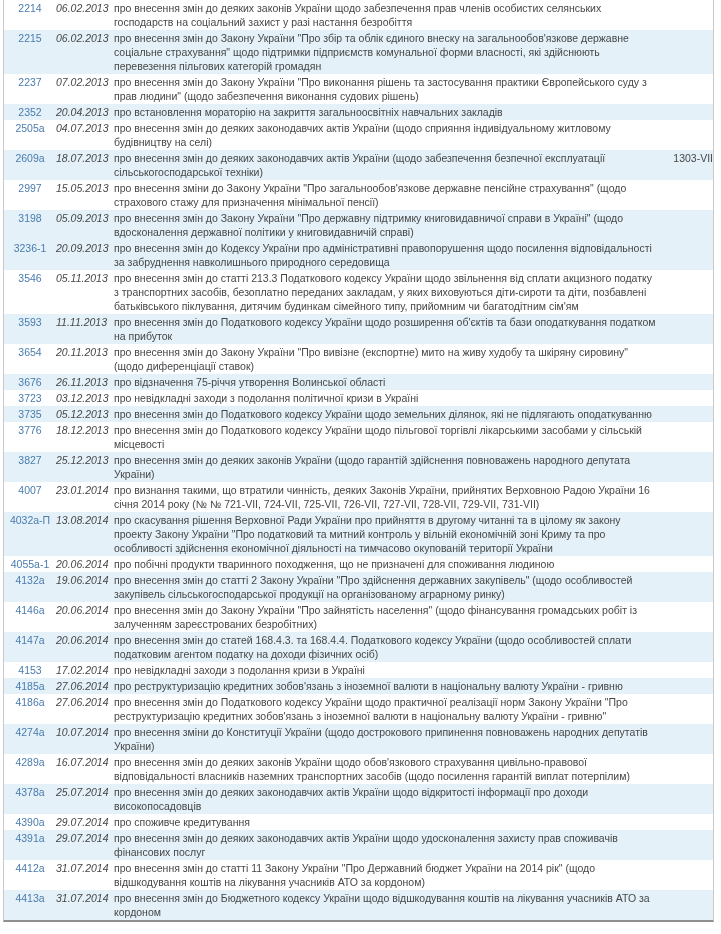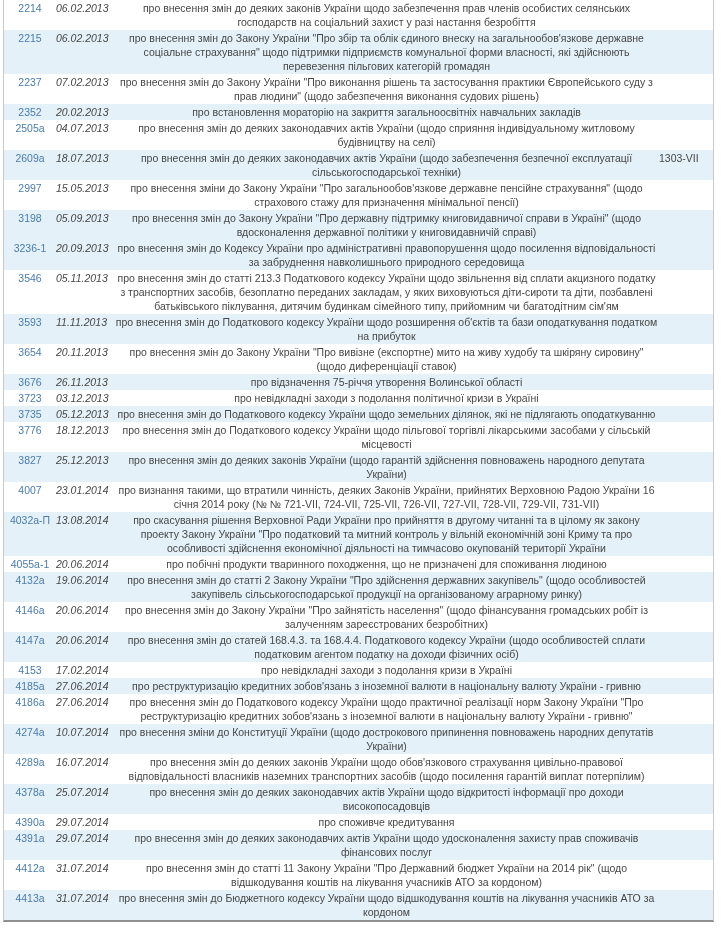--- a/index.html
+++ b/index.html
@@ -34,24 +34,24 @@
   td.num a {
     color: #4a7cad;
     text-decoration: none;
     cursor: pointer;
   }
   td.date {
     width: 58px;
     font-style: italic;
     white-space: nowrap;
   }
-  td.desc { padding-right: 8px; text-align: center; }
+  td.desc { padding-right: 8px; }
   td.law  {
     width: 54px;
-    text-align: left;
+    text-align: right;
     padding-right: 6px;
     white-space: nowrap;
   }
 </style>
 </head>
 <body>
 
 <div class="table-wrap">
   <table class="bills">
     <tbody>
@@ -68,21 +68,21 @@
           <td class="law"></td>
         </tr>
         <tr>
           <td class="num"><a href="#">2237</a></td>
           <td class="date">07.02.2013</td>
           <td class="desc">про внесення змін до Закону України "Про виконання рішень та застосування практики Європейського суду з прав людини" (щодо забезпечення виконання судових рішень)</td>
           <td class="law"></td>
         </tr>
         <tr class="alt">
           <td class="num"><a href="#">2352</a></td>
-          <td class="date">20.02.2013</td>
+          <td class="date">20.04.2013</td>
           <td class="desc">про встановлення мораторію на закриття загальноосвітніх навчальних закладів</td>
           <td class="law"></td>
         </tr>
         <tr>
           <td class="num"><a href="#">2505а</a></td>
           <td class="date">04.07.2013</td>
           <td class="desc">про внесення змін до деяких законодавчих актів України (щодо сприяння індивідуальному житловому будівництву на селі)</td>
           <td class="law"></td>
         </tr>
         <tr class="alt">

